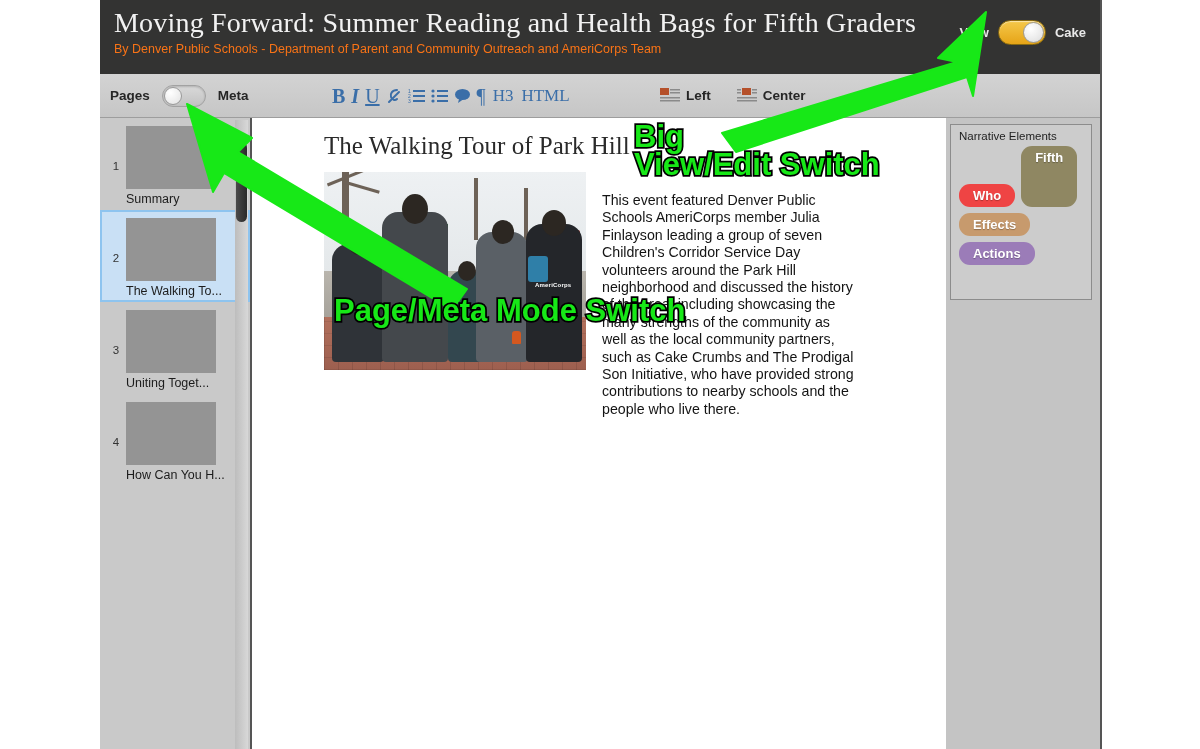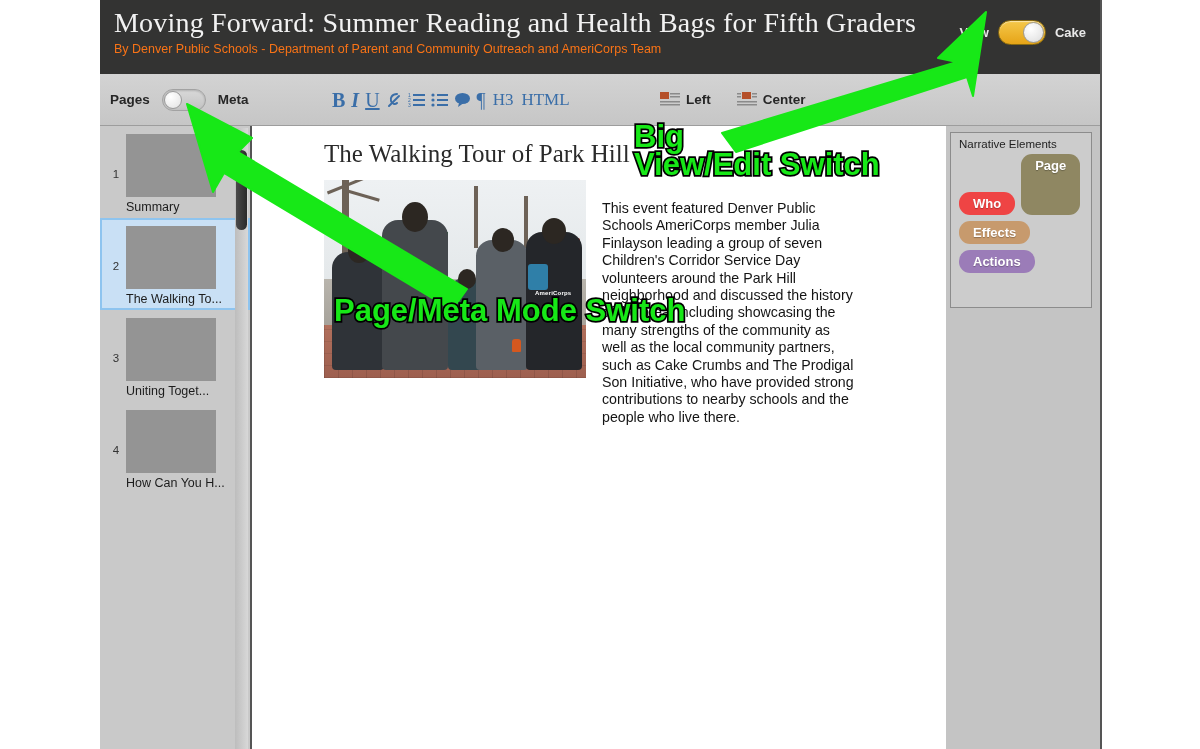--- a/index.html
+++ b/index.html
@@ -64,21 +64,21 @@
   .switch.gray {
     background: linear-gradient(#d9d9d9, #c2c2c2);
     border: 1px solid #a2a2a2;
     box-shadow: inset 0 1px 2px rgba(0,0,0,.18);
   }
   .switch.gray .knob { right: auto; left: 1px; background: radial-gradient(circle at 35% 30%, #ffffff, #e2e2e2); }
 
   
   .toolbar {
     position: relative;
-    height: 52px;
+    height: 44px;
     background: linear-gradient(#d3d3d3, #c6c6c6);
     border-bottom: 1px solid #9d9d9d;
     display: flex; align-items: center;
   }
   .tb-modeswitch {
     display: flex; align-items: center; gap: 12px;
     padding-left: 10px; width: 230px;
   }
   .tb-modeswitch .lbl { font-size: 13.5px; font-weight: 700; color: #262626; }
   .tb-modeswitch .switch { width: 44px; height: 22px; }
@@ -453,21 +453,21 @@
         <div class="doc-text">This event featured Denver Public Schools AmeriCorps member Julia Finlayson leading a group of seven Children's Corridor Service Day volunteers around the Park Hill neighborhood and discussed the history of the area, including showcasing the many strengths of the community as well as the local community partners, such as Cake Crumbs and The Prodigal Son Initiative, who have provided strong contributions to nearby schools and the people who live there.</div>
       </div>
     </div>
 
     <div class="right-pane">
 
       <div class="panel narrative-panel">
         <div class="panel-title">Narrative Elements</div>
         <div class="tags">
           <span class="tag" style="background:#ef4444;margin-top:38px;">Who</span>
-          <span class="tag" style="background:#8f8762;">Page</span>
+          <span class="tag" style="background:#8f8762;">Fifth</span>
           <span class="tag" style="background:#c79a6d;">Effects</span>
           <span class="tag" style="background:#9b7cb8;">Actions</span>
         </div>
       </div>
 
       <div class="panel assets-panel">
         <div class="panel-title">Assets</div>
         <div class="asset-list">
           <div class="asset-thumb"></div>
           <div class="asset-thumb"></div>

